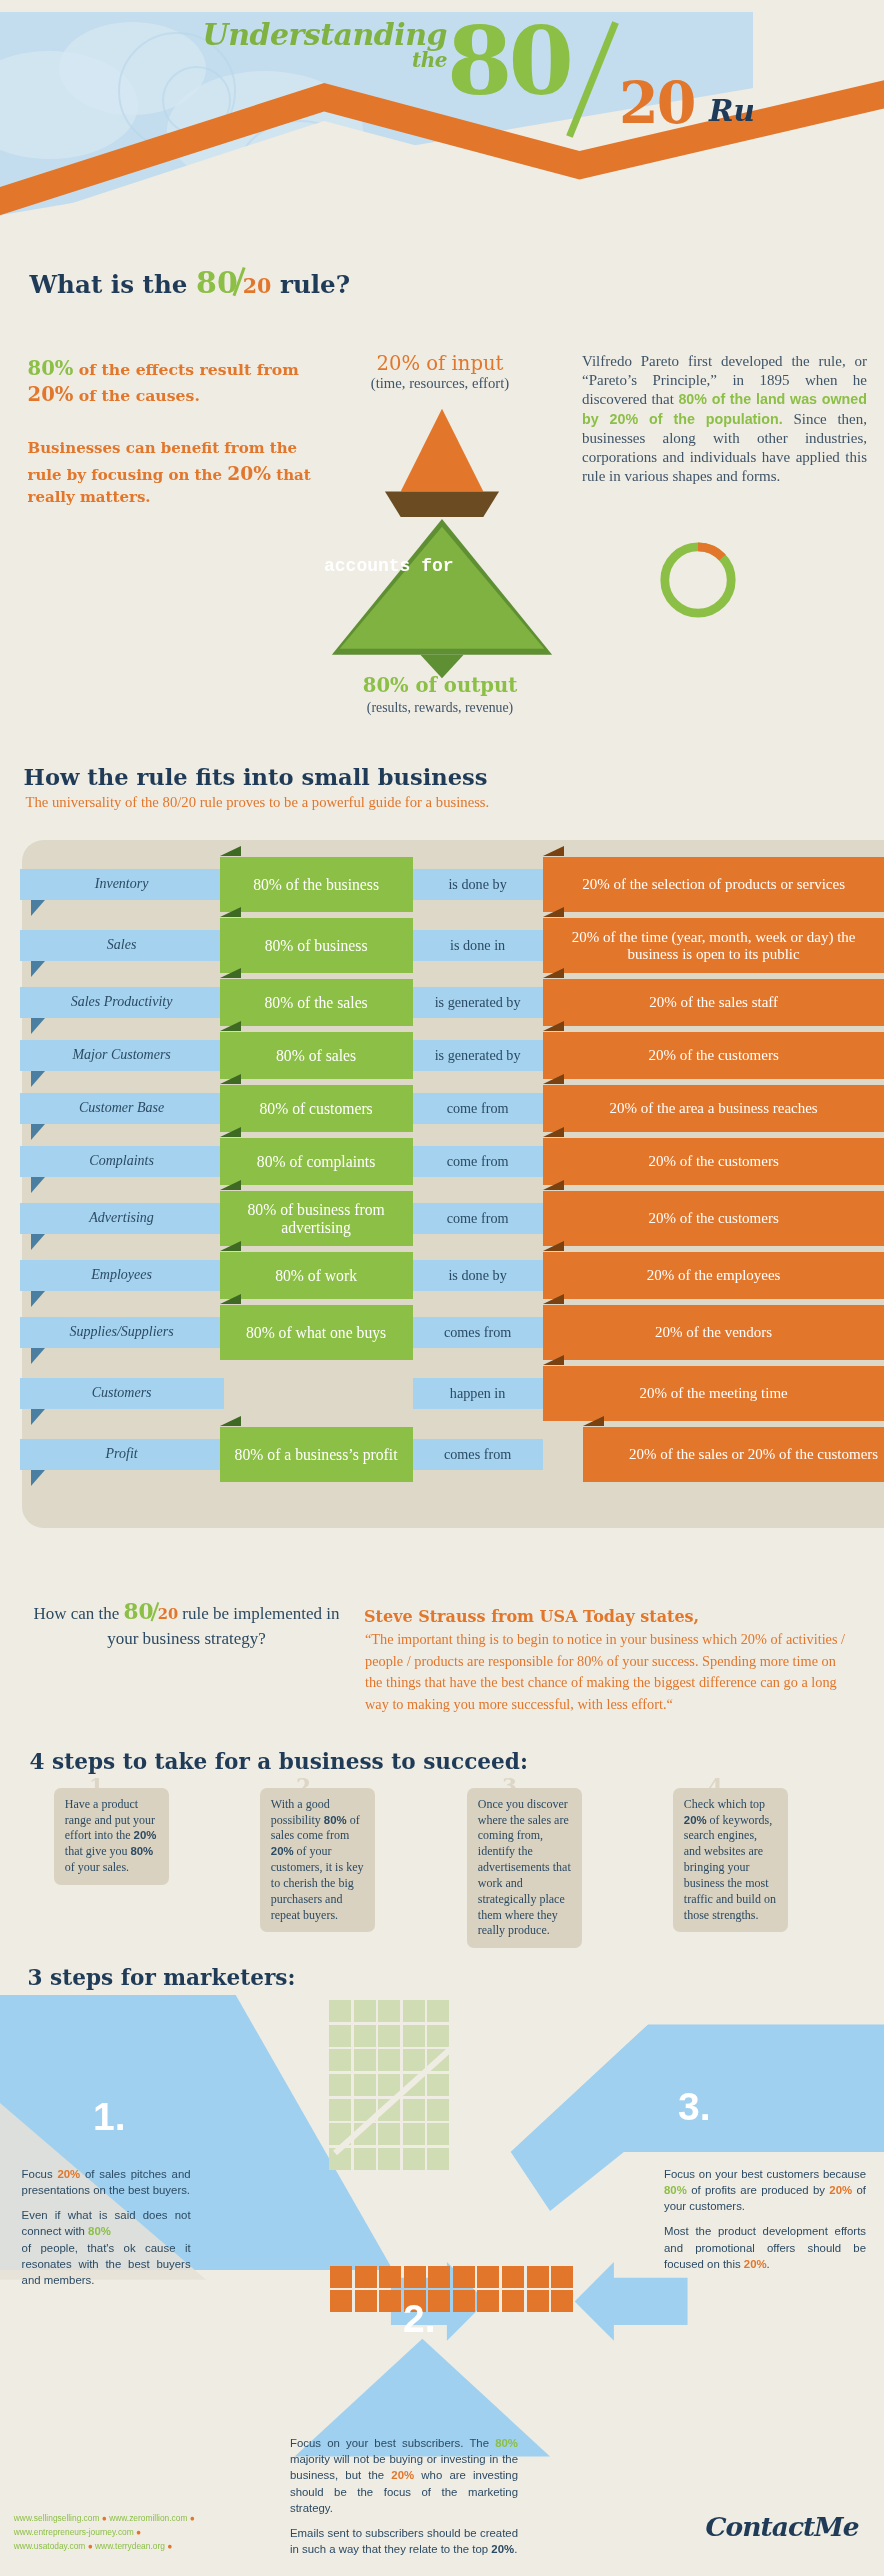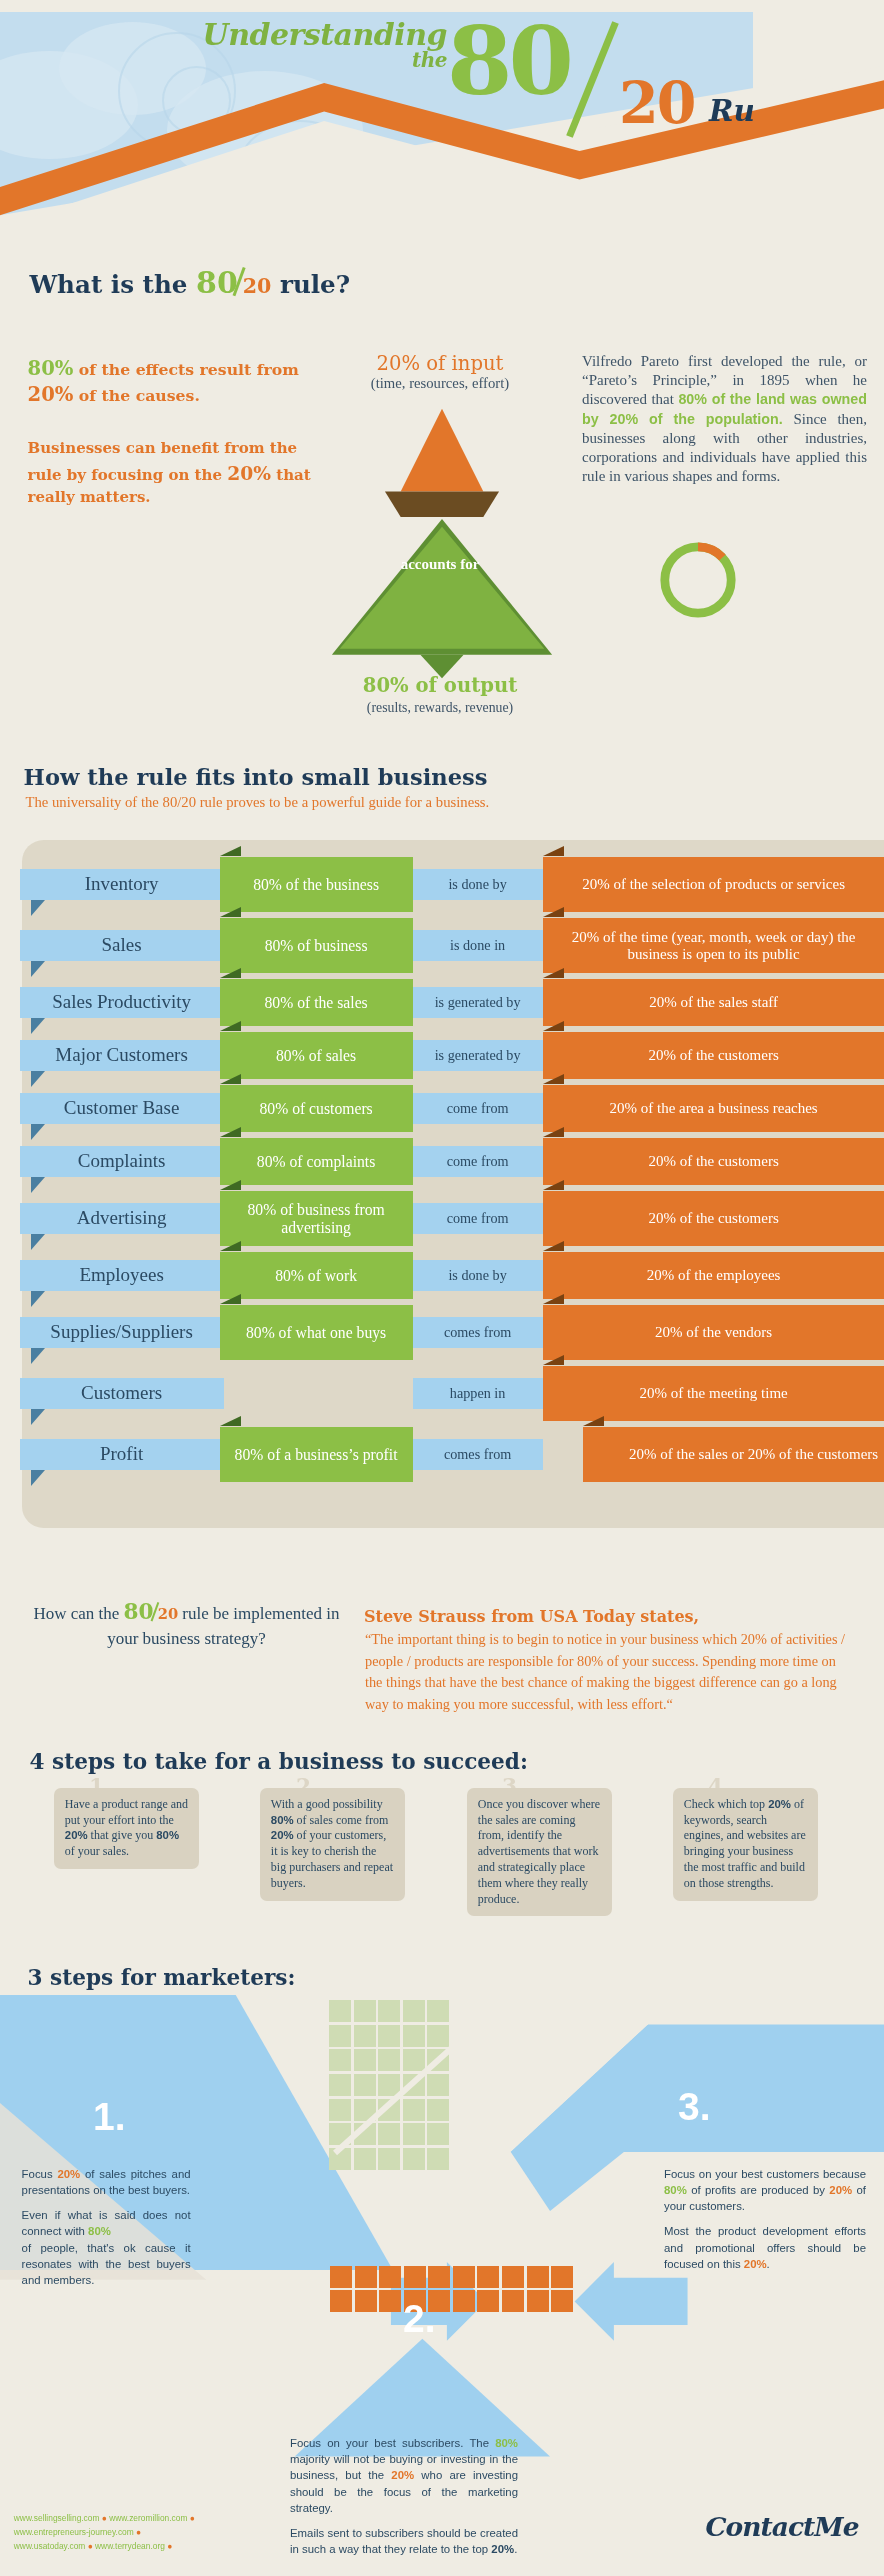--- a/index.html
+++ b/index.html
@@ -129,36 +129,36 @@
   .ls-p2 .b { font-size: 18.7px; }
 
   .pyr-title { position:absolute; left: 332px; top: 352px; width: 216px; text-align:center;
                color:#e2762a; font-family:"DejaVu Serif", serif; font-weight:normal; font-size:19.6px;}
   .pyr-sub { position:absolute; left: 324px; top: 375px; width: 232px; text-align:center;
              color:#3e5468; font-size: 14.7px;}
   .pyr-bottom-title { position:absolute; left: 324px; top: 674px; width: 232px; text-align:center;
                color:#8cbf46; font-family:"DejaVu Serif", serif; font-weight:bold; font-size:19.6px;}
   .pyr-bottom-sub { position:absolute; left: 314px; top: 700px; width: 252px; text-align:center;
              color:#3e5468; font-size: 13.8px;}
-  .accounts { position:absolute; left:324px; top:556px; width:232px; text-align:center;
-              color:#fff; font-family:Liberation Serif, serif; font-weight:bold; font-size:15px; z-index:8;}
+  .accounts { position:absolute; left:324px; top:556px; width:232px; text-align:left;
+              color:#fff; font-family:Liberation Mono, monospace; font-weight:bold; font-size:18px; z-index:8;}
 
   .pareto { position:absolute; left: 582px; top: 352px; width: 285px;
             color:#3e5468; font-size: 15px; line-height: 1.28; text-align: justify;}
   .pareto .hl { color:#8cbf46; font-family:"Liberation Sans", sans-serif;
                 font-weight: bold; font-size: 14.3px; }
 
   
   .tbl-bg { position:absolute; left: 21.6px; top: 840px; width: 863px; height: 688px;
             background:#ded8c8; border-radius: 21.6px 0 0 21.6px; }
   .row { position:absolute; left: 19.6px; width: 865px; }
   .cell-blue {
     position:absolute; left:0; top:0; width: 204px; height: 31px;
-    background:#a4d2ef; color:#2b4a63; font-size:19px;
-    display:flex; align-items:center; justify-content:center; text-align:center;
+    background:#a4d2ef; color:#2b4a63; font-size:14px;
+    display:flex; align-items:center; justify-content:center; text-align:center;font-style:italic;
   }
   .tab-l { position:absolute; left:11.8px; width:0; height:0;
            border-left: 14.7px solid #4a7fa1; border-bottom: 16.7px solid transparent; }
   .cell-green {
     position:absolute; left: 200px; width: 193px;
     background:#8cbf46; color:#fff; font-size:15.7px; text-align:center;
     display:flex; align-items:center; justify-content:center;
   }
   .cell-green .nub { position:absolute; left:0; top:-10.8px; width:0; height:0;
            border-left: 21.6px solid transparent; border-bottom: 10.8px solid #3f6a23;}
@@ -185,21 +185,21 @@
   .strauss-h { position:absolute; left: 364px; top: 1607px; width: 511px;
                color:#e2762a; font-family:"DejaVu Serif", serif; font-weight:bold; font-size: 16px;}
   .strauss-b { position:absolute; left: 365px; top: 1629px; width: 491px;
                color:#e2762a; font-size: 14.3px; line-height: 1.52;}
 
   
   .steps4 { position:absolute; left: 29.5px; top: 1749px; font-size: 21.6px;
             font-family:"DejaVu Serif", serif; font-weight:bold; color:#1f3b57;}
   .step-num { position:absolute; color:#ddd6c6; font-family:"DejaVu Serif", serif;
               font-weight:bold; font-size: 21.6px; }
-  .step-box { position:absolute; width: 145px; background:#d9d2c1; border-radius:6.9px;
+  .step-box { position:absolute; width: 115px; background:#d9d2c1; border-radius:6.9px;
               padding: 8.8px 10.8px; color:#2b4a63; font-size: 12px; line-height: 1.32; }
   .step-box b { font-family:"Liberation Sans", sans-serif; font-size: 11.4px;}
 
   
   .steps3 { position:absolute; left: 27.5px; top: 1965px; font-size: 21.6px;
             font-family:"DejaVu Serif", serif; font-weight:bold; color:#1f3b57;}
   .mk-num { position:absolute; color:#fff; font-family:"Liberation Sans", sans-serif;
             font-weight: bold; font-size: 39px; }
   .mk-text { position:absolute; color:#2b4a63; font-family:"Liberation Sans", sans-serif;
              font-size: 11.4px; line-height: 1.42; text-align: justify;}

